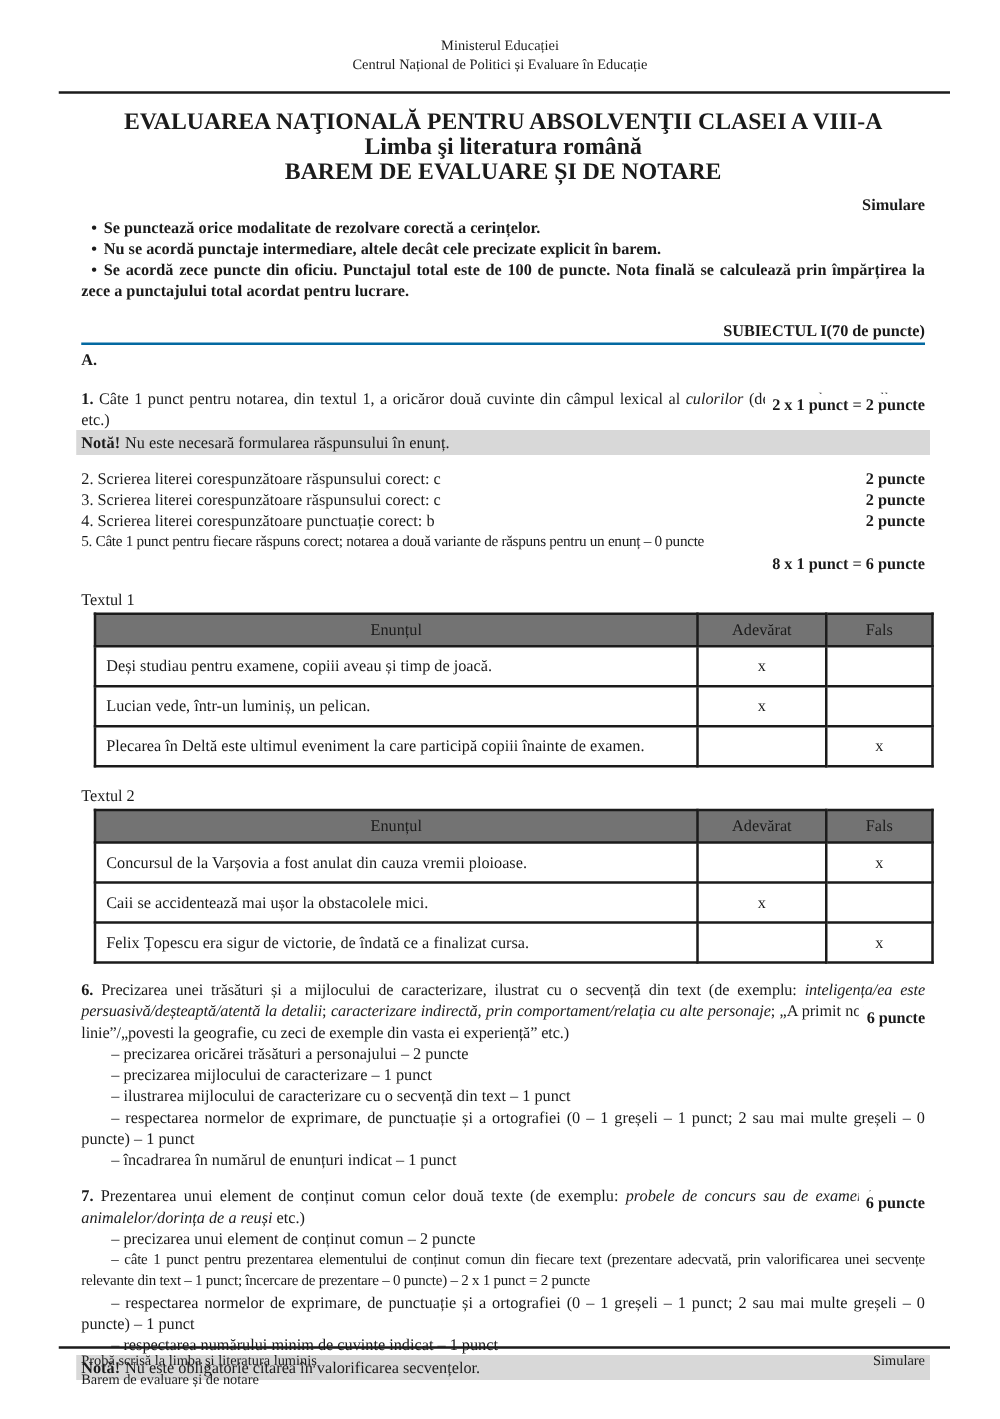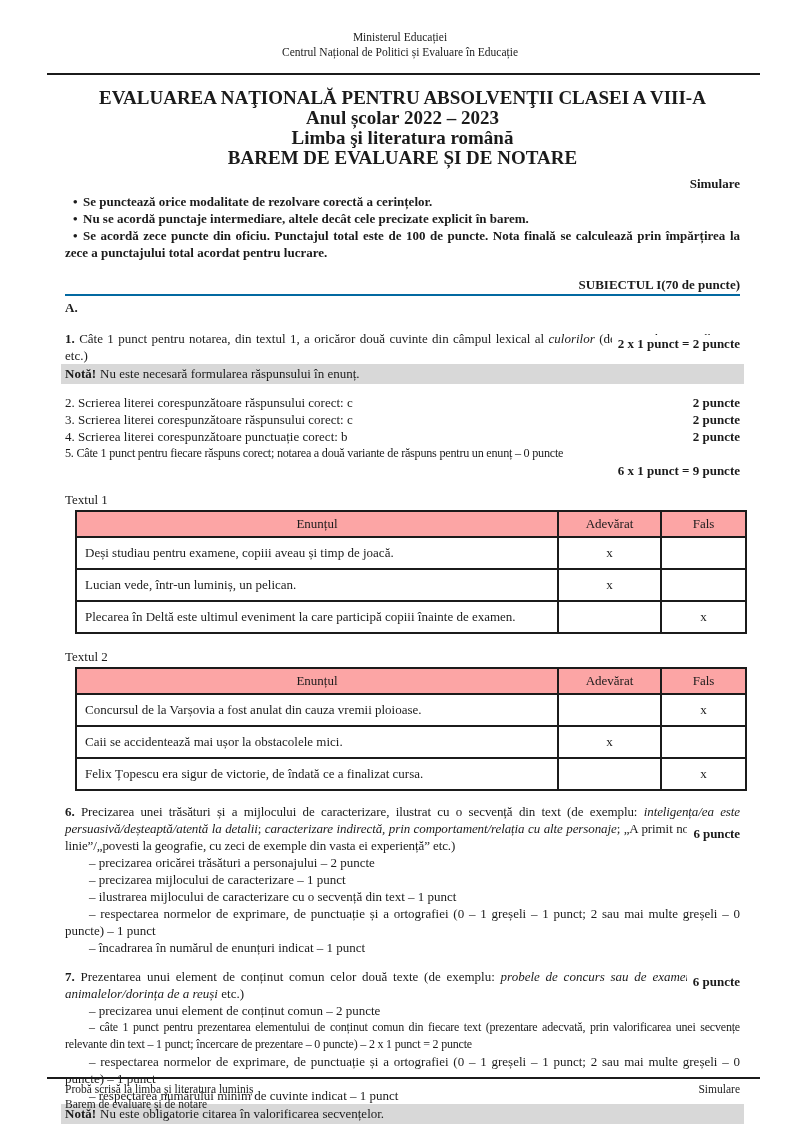--- a/index.html
+++ b/index.html
@@ -35,21 +35,21 @@
   .item-line .pts { font-weight:bold; white-space:nowrap; }
   .pts-line { text-align:right; font-weight:bold; }
 
   .nota-bar { background:#d8d8d8; padding:1px 4px 2px 4px; margin-left:-4px; margin-right:-4px; }
   .nota-bar .lbl { font-weight:bold; }
   .nota-bar .txt { margin-left:4px; }
 
   .textul-label { margin-top:12px; }
   table.tf { border-collapse:collapse; table-layout:fixed; width:670px; margin-left:10px; margin-top:2px; }
   table.tf th, table.tf td { border:2px solid #1b1b1b; line-height:16px; }
-  table.tf th { background:#fca5a5; font-weight:normal; text-align:center; padding:4px 4px; }
+  table.tf th { background:#737373; font-weight:normal; text-align:center; padding:4px 4px; }
   table.tf td.stmt { text-align:left; padding:7px 8px; }
   table.tf td.mark { text-align:center; padding:7px 2px; vertical-align:top; }
 
   .sub-bullet { text-indent:24px; text-align:justify; }
   .cond1 { font-size:12.2px; letter-spacing:-0.25px; white-space:nowrap; }
   .cond2 { font-size:12px; letter-spacing:-0.2px; } .gap10 { margin-top:10px; } .gap12 { margin-top:12px; } .gap14 { margin-top:14px; }
 
   .footer { position:absolute; left:0; right:0; top:1077px; }
   .footer .rule-f { margin:0 40px 0 47px; border-top:2px solid #1b1b1b; height:0; }
   .footer .f-row { margin:3px 60px 0 65px; display:flex; justify-content:space-between; font-size:11.5px; line-height:15px; }
@@ -64,21 +64,20 @@
   <div class="doc-header">
     <div>Ministerul Educației</div>
     <div>Centrul Național de Politici și Evaluare în Educație</div>
   </div>
   <div class="rule"></div>
 
   <div class="content">
 
     <div class="title-block">
       <div>EVALUAREA NAŢIONALĂ PENTRU ABSOLVENŢII CLASEI A VIII-A</div>
-      <div>Anul școlar 2022 – 2023</div>
       <div>Limba şi literatura română</div>
       <div>BAREM DE EVALUARE ȘI DE NOTARE</div>
     </div>
 
     <div class="simulare-top">Simulare</div>
 
     <div class="intro-bullets">
       <div class="intro-bullet"><span class="dot"></span><span>Se punctează orice modalitate de rezolvare corectă a cerințelor.</span></div>
       <div class="intro-bullet"><span class="dot"></span><span>Nu se acordă punctaje intermediare, altele decât cele precizate explicit în barem.</span></div>
       <div class="intro-bullet"><span class="dot"></span><span>Se acordă zece puncte din oficiu. Punctajul total este de 100 de puncte. Nota finală se calculează prin împărțirea la zece a punctajului total acordat pentru lucrare.</span></div>
@@ -107,21 +106,21 @@
       <span><span class="num">3.</span><span> Scrierea literei corespunzătoare răspunsului corect: c</span></span>
       <span class="pts">2 puncte</span>
     </div>
     <div class="item-line">
       <span><span class="num">4.</span><span> Scrierea literei corespunzătoare punctuație corect: b</span></span>
       <span class="pts">2 puncte</span>
     </div>
     <div class="cond1">
       <span class="num">5.</span><span> Câte 1 punct pentru fiecare răspuns corect; notarea a două variante de răspuns pentru un enunț – 0 puncte</span>
     </div>
-    <div class="pts-line">6 x 1 punct = 9 puncte</div>
+    <div class="pts-line">8 x 1 punct = 6 puncte</div>
 
     <div class="textul-label">Textul 1</div>
     <table class="tf">
       <colgroup>
           <col style="width:482px">
           <col style="width:103px">
           <col style="width:85px">
         </colgroup>
       <tbody>
           <tr>

